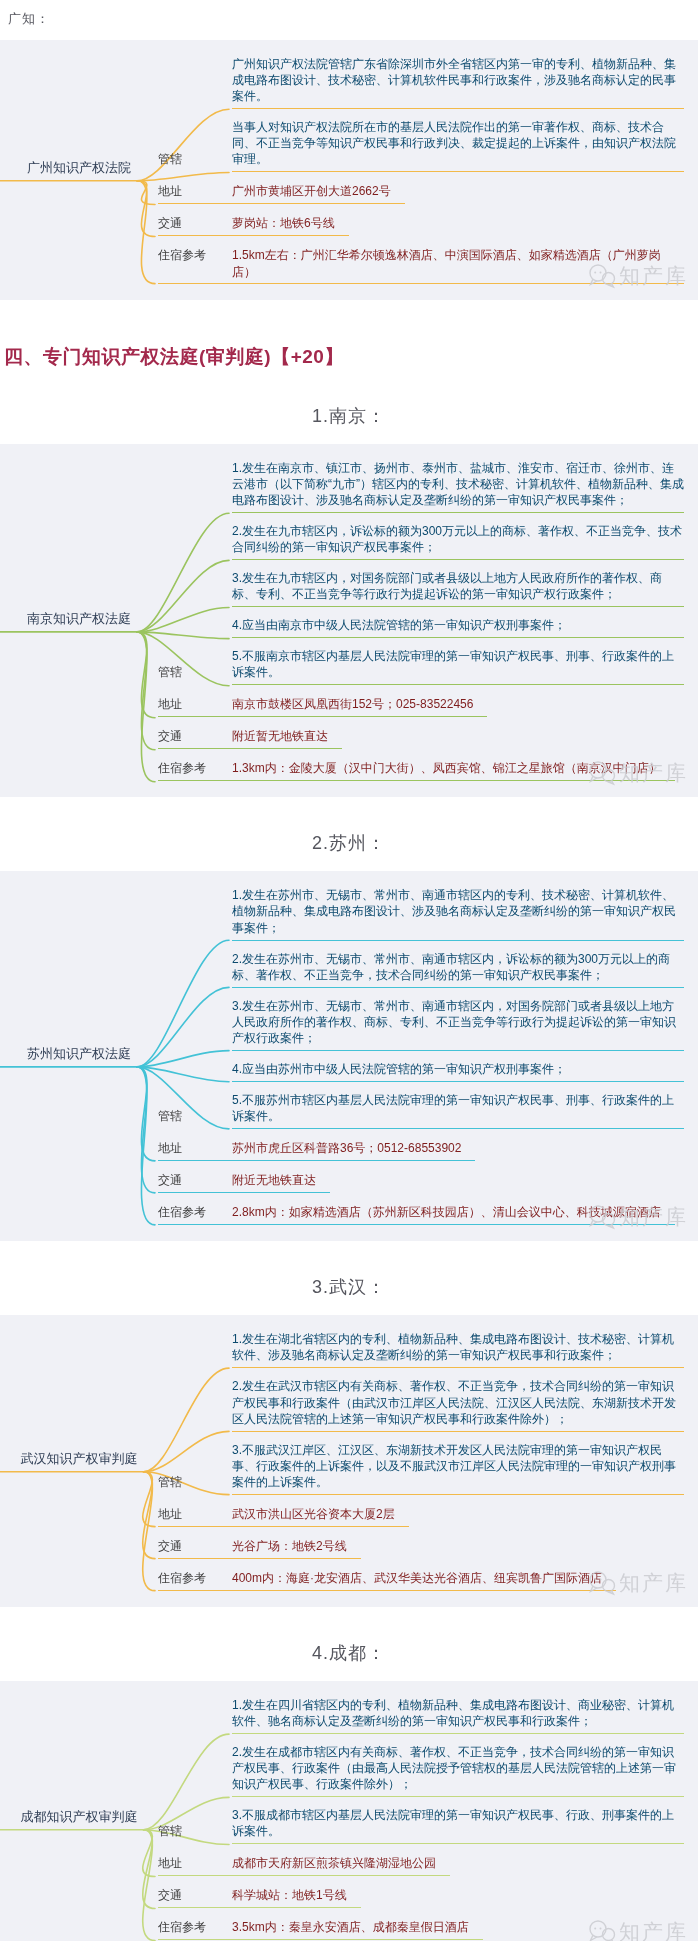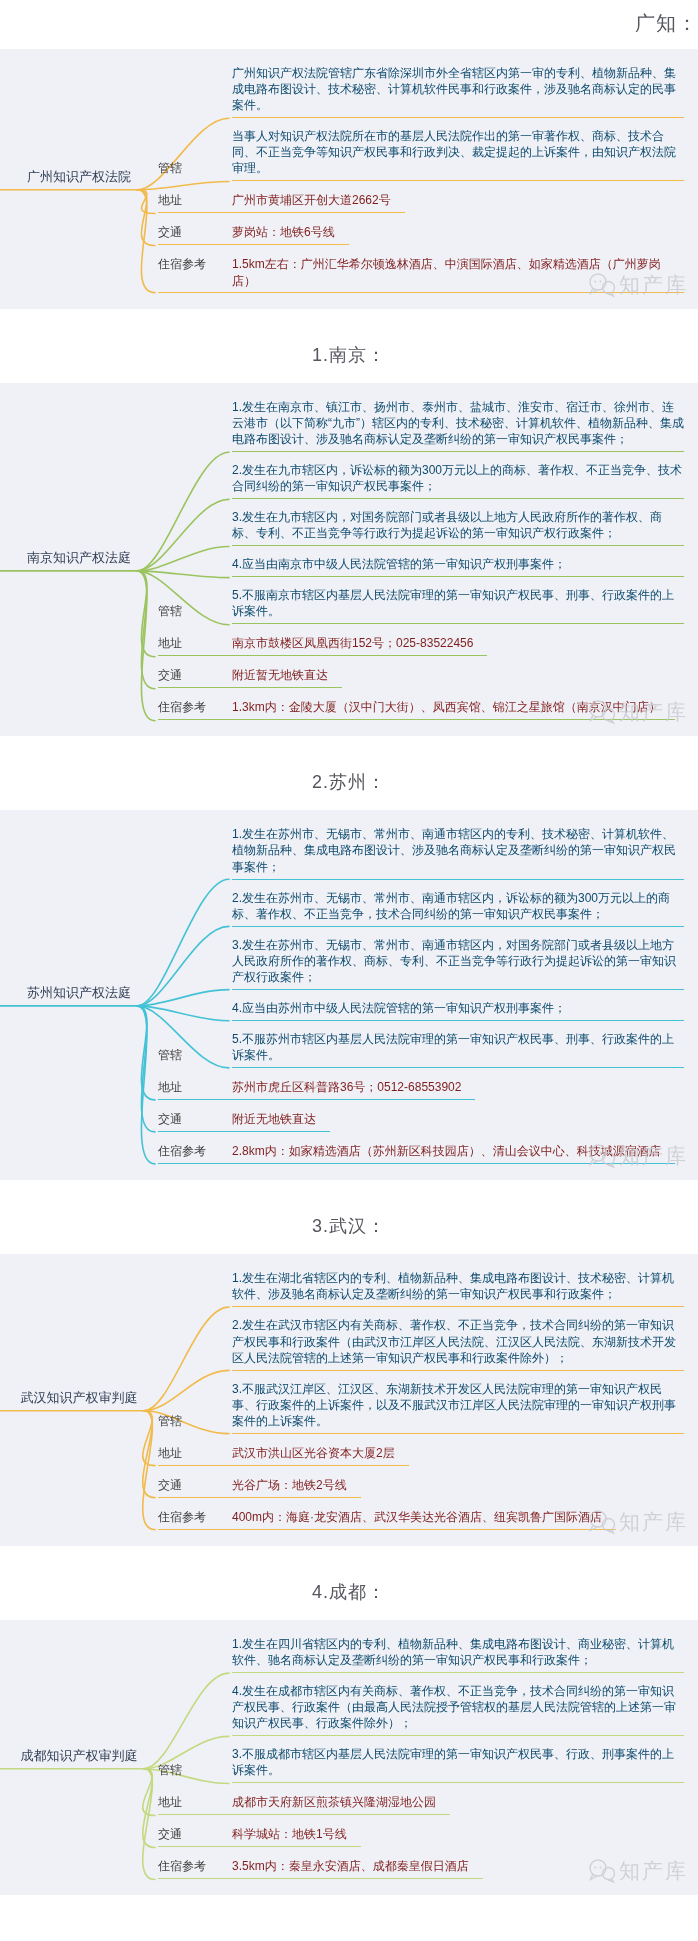--- a/index.html
+++ b/index.html
@@ -3,25 +3,25 @@
 <meta charset="utf-8">
 <style>
   * { box-sizing: border-box; }
   html, body { margin: 0; padding: 0; background: #ffffff; }
   body {
     width: 698px;
     font-family: "Liberation Sans", "DejaVu Sans", sans-serif;
     color: #4b5668;
   }
   .top-title {
-    text-align: right;
-    font-size: 20px;
+    text-align: left;
+    font-size: 13px;
     font-weight: 400;
     color: #55565e;
-    margin: 10px 0 12px 0;
+    margin: 10px 0 12px 8px;
     letter-spacing: 1px;
   }
   .city-heading {
     text-align: center;
     font-size: 18px;
     font-weight: 400;
     color: #55565e;
     margin: 34px 0 16px 0;
     letter-spacing: 1px;
   }
@@ -182,20 +182,21 @@
           <circle cx="21.5" cy="15.5" r="6"></circle>
           <path d="M24.5 20.5 L26.5 24 L20.5 21.5"></path>
           <circle cx="8.2" cy="9.5" r="1" fill="currentColor" stroke="none"></circle>
           <circle cx="13.5" cy="9.5" r="1" fill="currentColor" stroke="none"></circle>
         </svg>
         <span>知产库</span>
       </div>
     </div>
   </section>
 </div>
+  <h1 class="section-heading">四、专门知识产权法庭(审判庭)【+20】</h1>
   <div id="court-list">
   <section>
     <h3 class="city-heading">1.南京：</h3>
     <div class="card" style="--branch: #9bc45f;">
       <svg class="curves" viewBox="0 0 698 354" width="698" height="354">
             <path d="M0 187.890625 L137 187.890625"></path>
             <path d="M137 187.890625 C165 187.890625,195 69.234375,229 69.234375"></path>
             <path d="M137 187.890625 C165 187.890625,195 116.390625,229 116.390625"></path>
             <path d="M137 187.890625 C165 187.890625,195 163.546875,229 163.546875"></path>
             <path d="M137 187.890625 C165 187.890625,195 194.625,229 194.625"></path>
@@ -372,21 +373,21 @@
       <div class="node-col">
         <div class="node-label">成都知识产权审判庭</div>
       </div>
       <div class="rows">
         <div class="jur-row">
           <div class="label-col">
             <span class="branch-label">管辖</span>
           </div>
           <div class="jur-items">
                 <div class="jur-item curve-target">1.发生在四川省辖区内的专利、植物新品种、集成电路布图设计、商业秘密、计算机软件、驰名商标认定及垄断纠纷的第一审知识产权民事和行政案件；</div>
-                <div class="jur-item curve-target">4.发生在成都市辖区内有关商标、著作权、不正当竞争，技术合同纠纷的第一审知识产权民事、行政案件（由最高人民法院授予管辖权的基层人民法院管辖的上述第一审知识产权民事、行政案件除外）；</div>
+                <div class="jur-item curve-target">2.发生在成都市辖区内有关商标、著作权、不正当竞争，技术合同纠纷的第一审知识产权民事、行政案件（由最高人民法院授予管辖权的基层人民法院管辖的上述第一审知识产权民事、行政案件除外）；</div>
                 <div class="jur-item curve-target">3.不服成都市辖区内基层人民法院审理的第一审知识产权民事、行政、刑事案件的上诉案件。</div>
               </div>
         </div>
         <div class="single-row curve-target">
           <span class="branch-label">地址</span>
           <span class="row-value">成都市天府新区煎茶镇兴隆湖湿地公园</span>
         </div>
         <div class="single-row curve-target">
           <span class="branch-label">交通</span>
           <span class="row-value">科学城站：地铁1号线</span>

